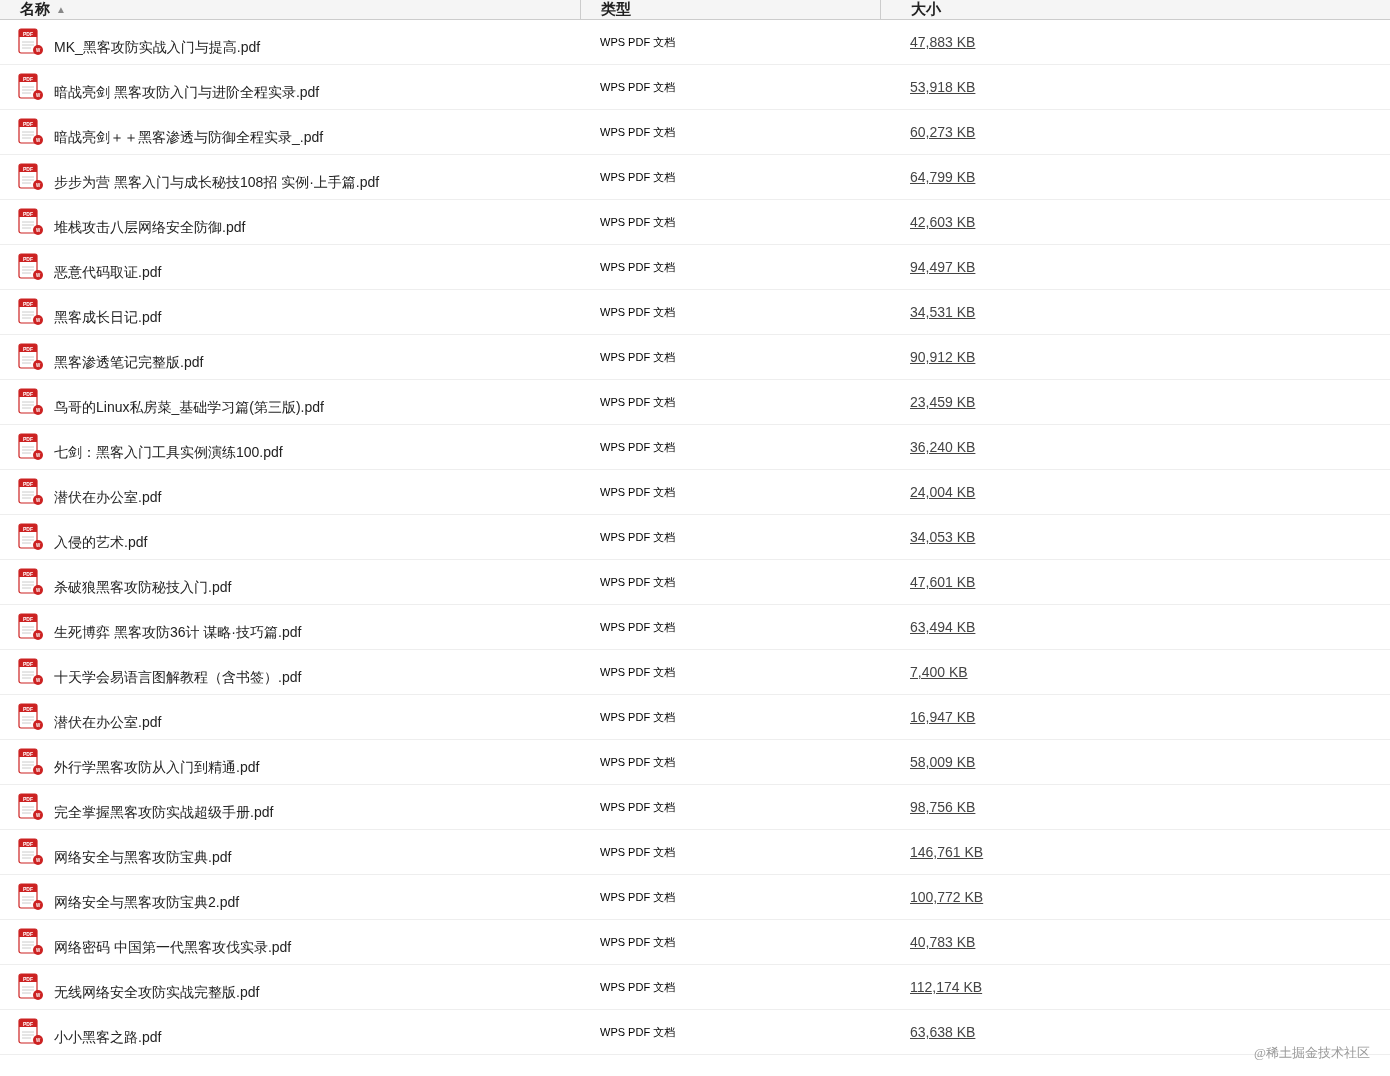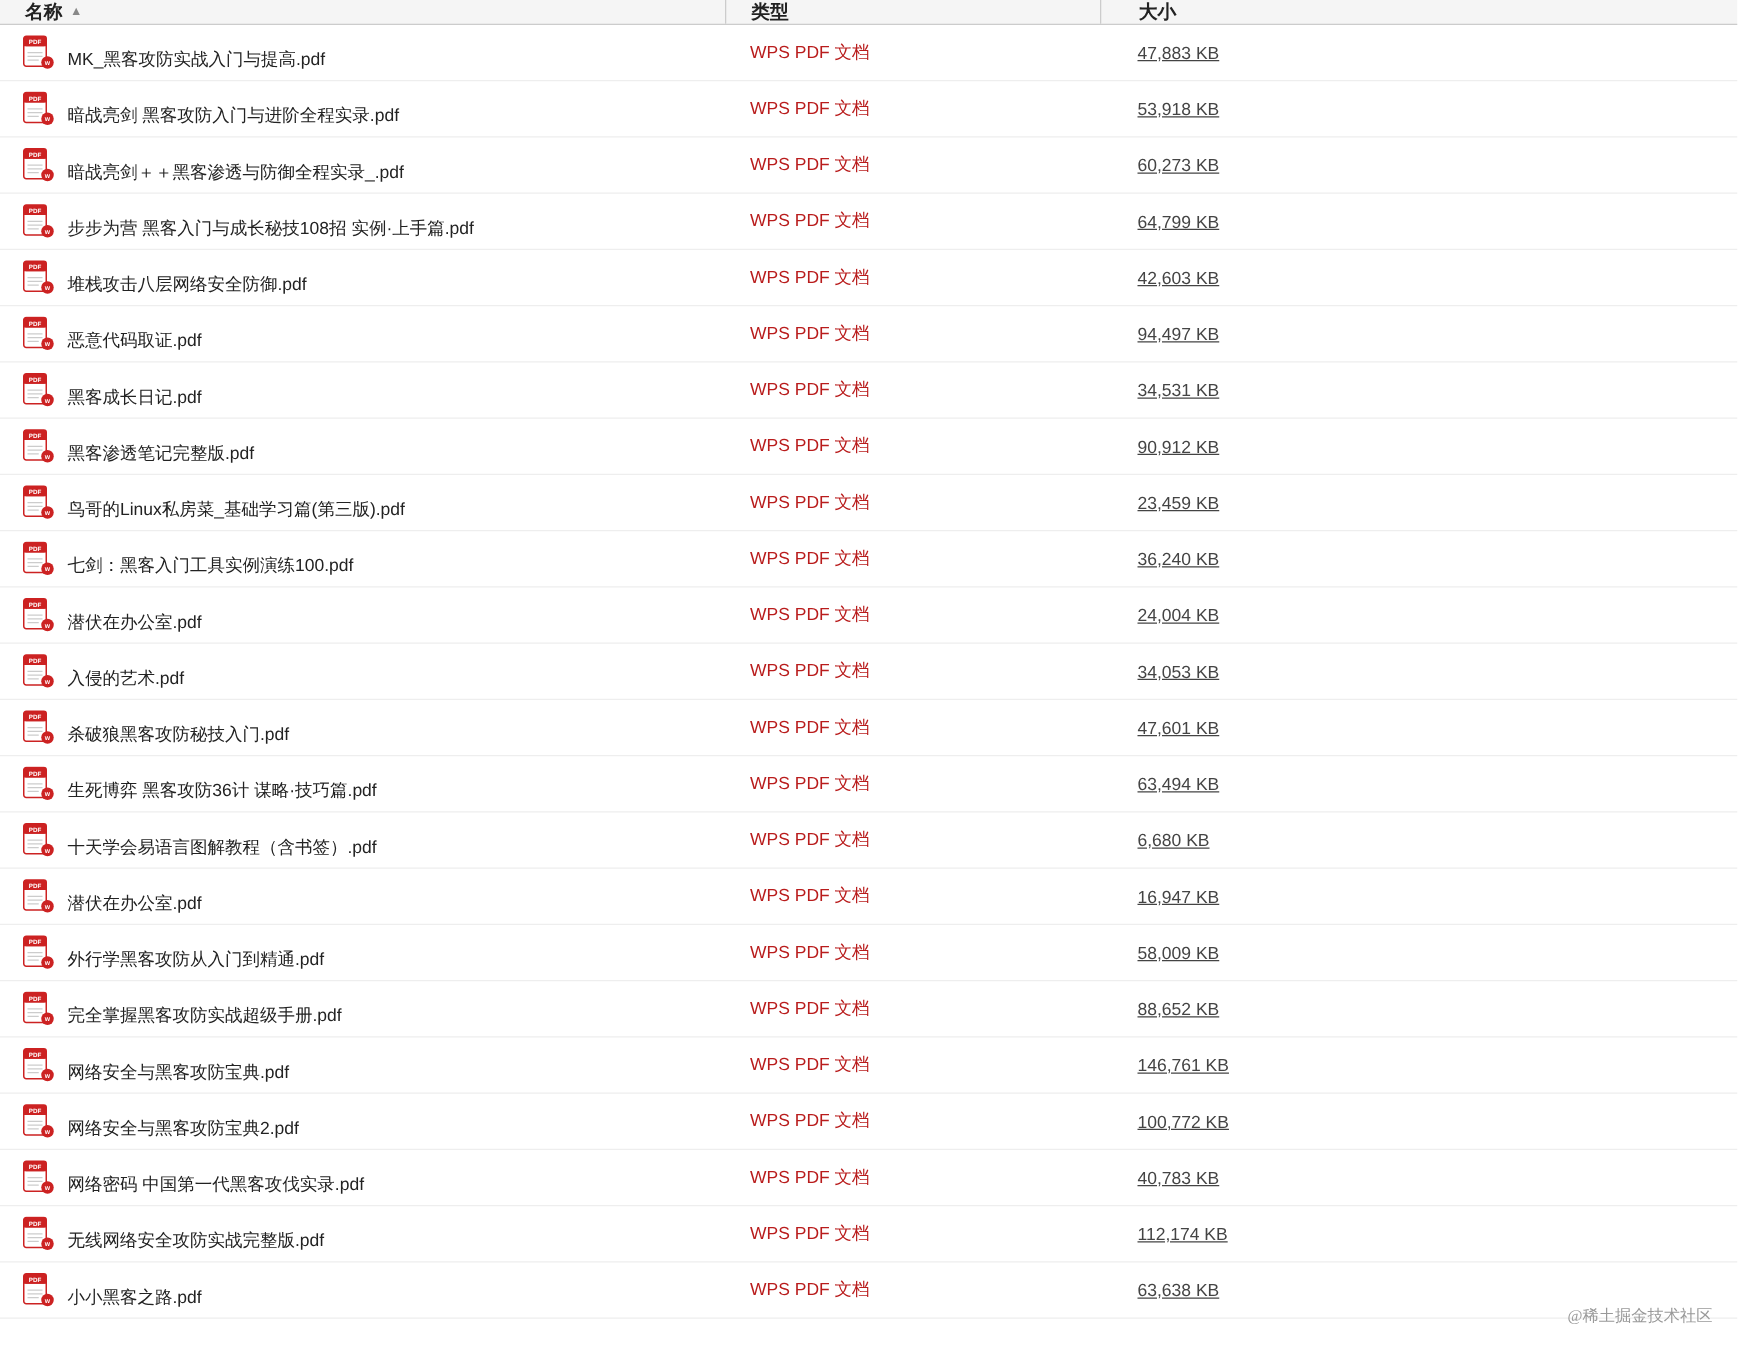--- a/index.html
+++ b/index.html
@@ -84,22 +84,22 @@
       display: flex;
       align-items: flex-end;
       gap: 8px;
       font-size: 14px;
       color: #222;
     }
 
     .col-type {
       flex: 0 0 300px;
       padding-left: 20px;
-      font-size: 14px;
-      color: #b91c1c;
+      font-size: 11px;
+      color: #000000;
     }
 
     .col-size {
       flex: 1;
       padding-left: 30px;
       font-size: 14px;
       color: #444;
       text-decoration: underline;
     }
 
@@ -570,21 +570,21 @@
             <circle cx="21" cy="22" r="5" fill="#cc2222"></circle>
             <text x="21" y="24.2" text-anchor="middle" fill="#ffffff" font-size="4.5" font-weight="bold" font-family="Arial,sans-serif">W</text>
           </svg>
         </span>
         <span>十天学会易语言图解教程（含书签）.pdf</span>
       </div>
       <div class="col-type">
         <span>WPS PDF 文档</span>
       </div>
       <div class="col-size">
-        <span>6,680 KB</span>
+        <span>7,400 KB</span>
       </div>
     </div>
       <div class="file-row">
       <div class="col-name">
         <span class="pdf-icon">
           <svg viewBox="0 0 28 28" xmlns="http://www.w3.org/2000/svg">
 
             <rect x="2" y="1" width="18" height="24" rx="2" ry="2" fill="#ffffff" stroke="#cc2222" stroke-width="1.2"></rect>
 
             <rect x="2" y="1" width="18" height="8" rx="2" ry="2" fill="#cc2222"></rect>
@@ -657,21 +657,21 @@
             <circle cx="21" cy="22" r="5" fill="#cc2222"></circle>
             <text x="21" y="24.2" text-anchor="middle" fill="#ffffff" font-size="4.5" font-weight="bold" font-family="Arial,sans-serif">W</text>
           </svg>
         </span>
         <span>完全掌握黑客攻防实战超级手册.pdf</span>
       </div>
       <div class="col-type">
         <span>WPS PDF 文档</span>
       </div>
       <div class="col-size">
-        <span>88,652 KB</span>
+        <span>98,756 KB</span>
       </div>
     </div>
       <div class="file-row">
       <div class="col-name">
         <span class="pdf-icon">
           <svg viewBox="0 0 28 28" xmlns="http://www.w3.org/2000/svg">
 
             <rect x="2" y="1" width="18" height="24" rx="2" ry="2" fill="#ffffff" stroke="#cc2222" stroke-width="1.2"></rect>
 
             <rect x="2" y="1" width="18" height="8" rx="2" ry="2" fill="#cc2222"></rect>

